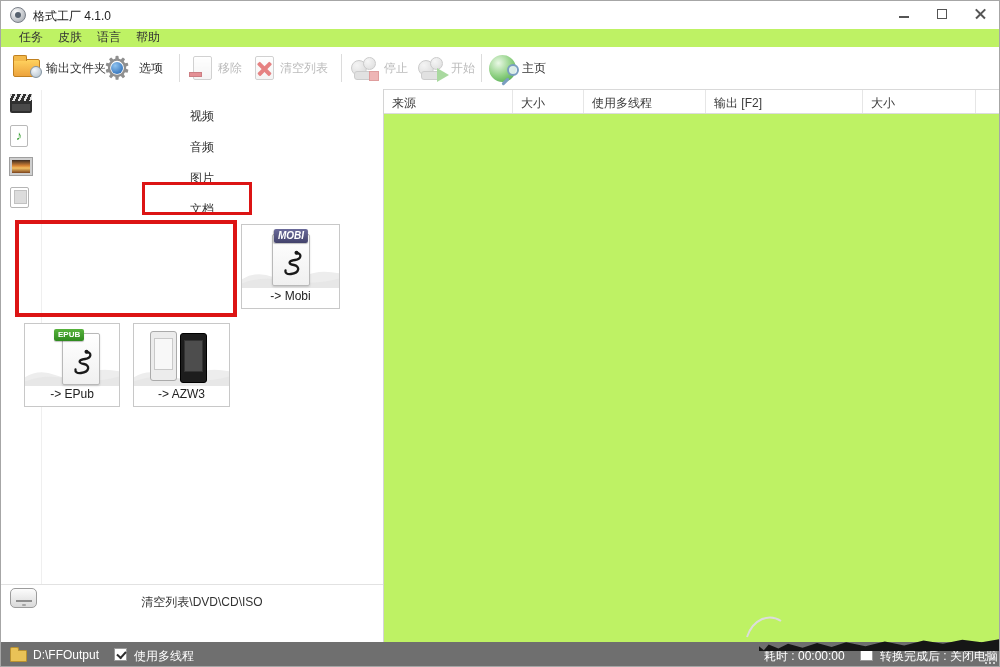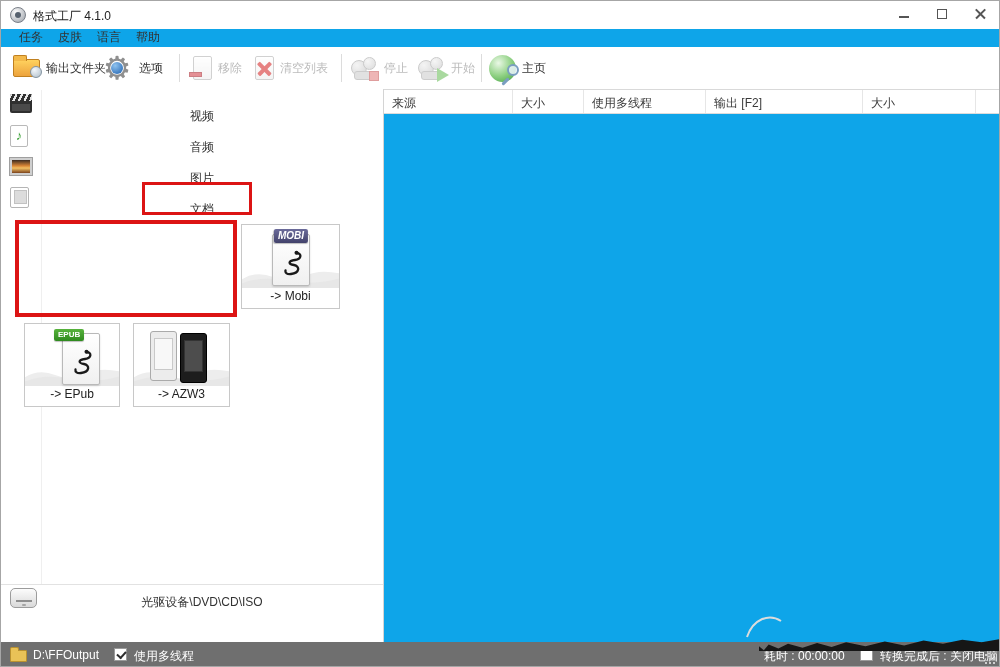--- a/index.html
+++ b/index.html
@@ -1,17 +1,17 @@
 <!DOCTYPE html>
 <html><head>
 <meta charset="utf-8">
 <style>
   * { box-sizing: border-box; margin: 0; padding: 0; }
   body { font-family: "Liberation Sans", "DejaVu Sans", sans-serif; background: #fff; }
-  .win { position: relative; width: 1000px; height: 667px; background: #0ea5e9;
+  .win { position: relative; width: 1000px; height: 667px; background: #bef264;
          border: 1px solid #a6a6a6; overflow: hidden; font-size: 12px; color: #333; }
 
   
   .titlebar { position: absolute; left: 0; top: 0; width: 100%; height: 28px; background: #fff; }
   .appicon { position: absolute; left: 9px; top: 6px; width: 16px; height: 16px; border-radius: 50%;
              background: radial-gradient(circle at 35% 30%, #fdfdfd, #9aa0a8); border: 1px solid #7a7f88; }
   .appicon span { position: absolute; left: 4px; top: 4px; width: 6px; height: 6px; border-radius: 50%; background: #56616e; }
   .wtitle { position: absolute; left: 32px; top: 7px; color: #222; }
   .winbtns { position: absolute; right: 6px; top: 3px; display: flex; gap: 12px; }
   .wbtn { width: 26px; height: 20px; display: flex; align-items: center; justify-content: center; position: relative; cursor: default; }
@@ -300,21 +300,21 @@
         </div>
       <div class="reader front">
           <div class="scr"></div>
         </div>
       <div class="card-label">-&gt; AZW3</div>
     </div>
 
     <div class="bottomline"></div>
     <div class="bot-row" style="top:496px">
       <span class="ci ci-drive"></span>
-      <span class="clabel">光驱设备\DVD\CD\ISO</span>
+      <span class="clabel">清空列表\DVD\CD\ISO</span>
     </div>
   </div>
 
   <div class="divider-v"></div>
   <div class="thead">
     <div class="th" style="width:129px">来源</div>
     <div class="th" style="width:71px">大小</div>
     <div class="th" style="width:122px">使用多线程</div>
     <div class="th" style="width:157px">输出 [F2]</div>
     <div class="th" style="width:113px">大小</div>

